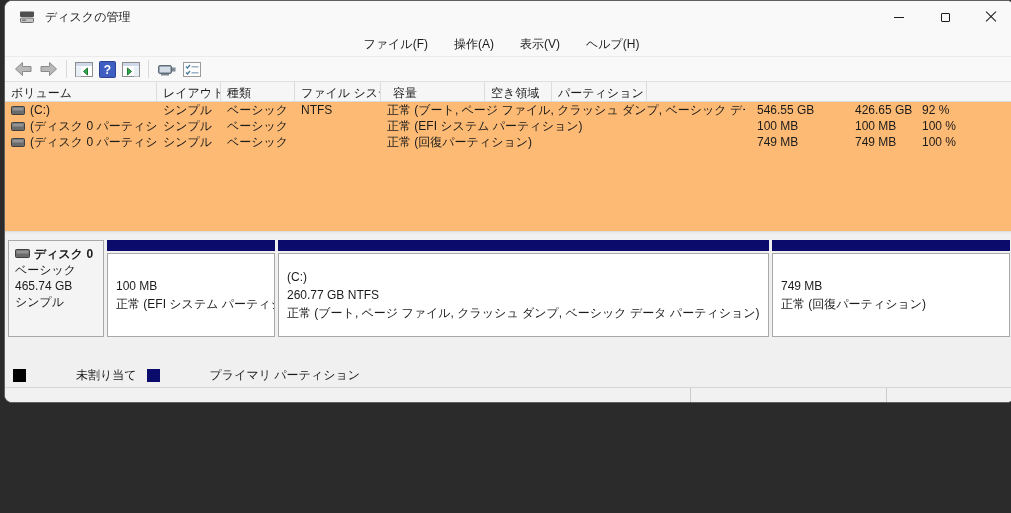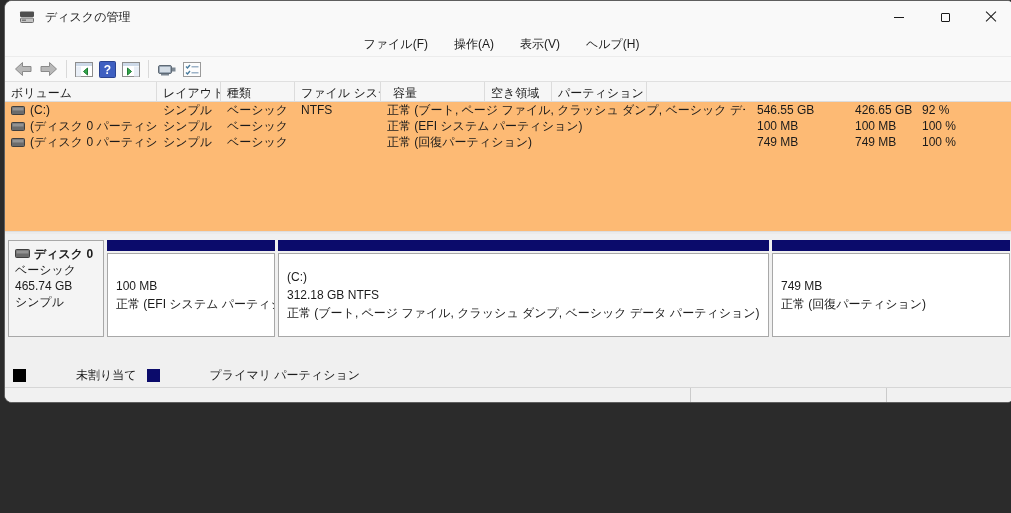--- a/index.html
+++ b/index.html
@@ -255,21 +255,21 @@
           <div class="part-bar"></div>
           <div class="part-body">
             <div class="part-line">100 MB</div>
             <div class="part-line">正常 (EFI システム パーティション)</div>
           </div>
         </div>
         <div class="part part-p1">
           <div class="part-bar"></div>
           <div class="part-body">
             <div class="part-line">(C:)</div>
-            <div class="part-line">312.18 GB NTFS</div>
+            <div class="part-line">260.77 GB NTFS</div>
             <div class="part-line">正常 (ブート, ページ ファイル, クラッシュ ダンプ, ベーシック データ パーティション)</div>
           </div>
         </div>
         <div class="part part-p2">
           <div class="part-bar"></div>
           <div class="part-body">
             <div class="part-line">749 MB</div>
             <div class="part-line">正常 (回復パーティション)</div>
           </div>
         </div>

